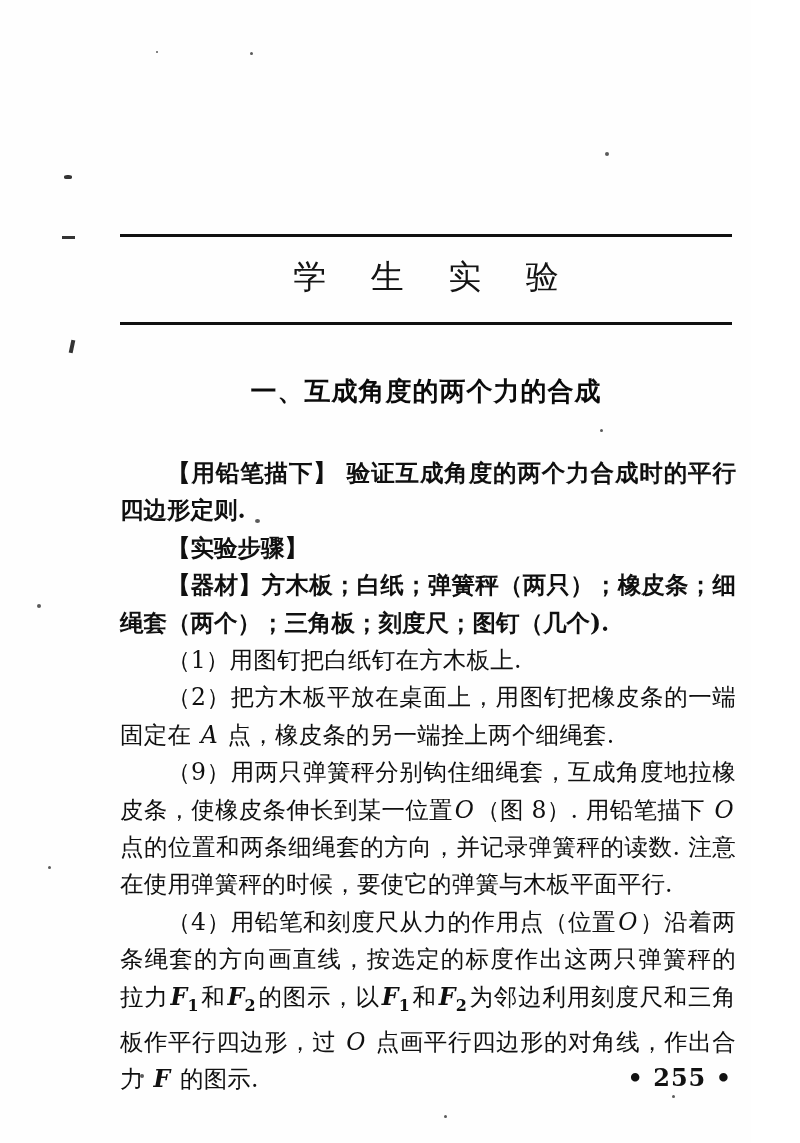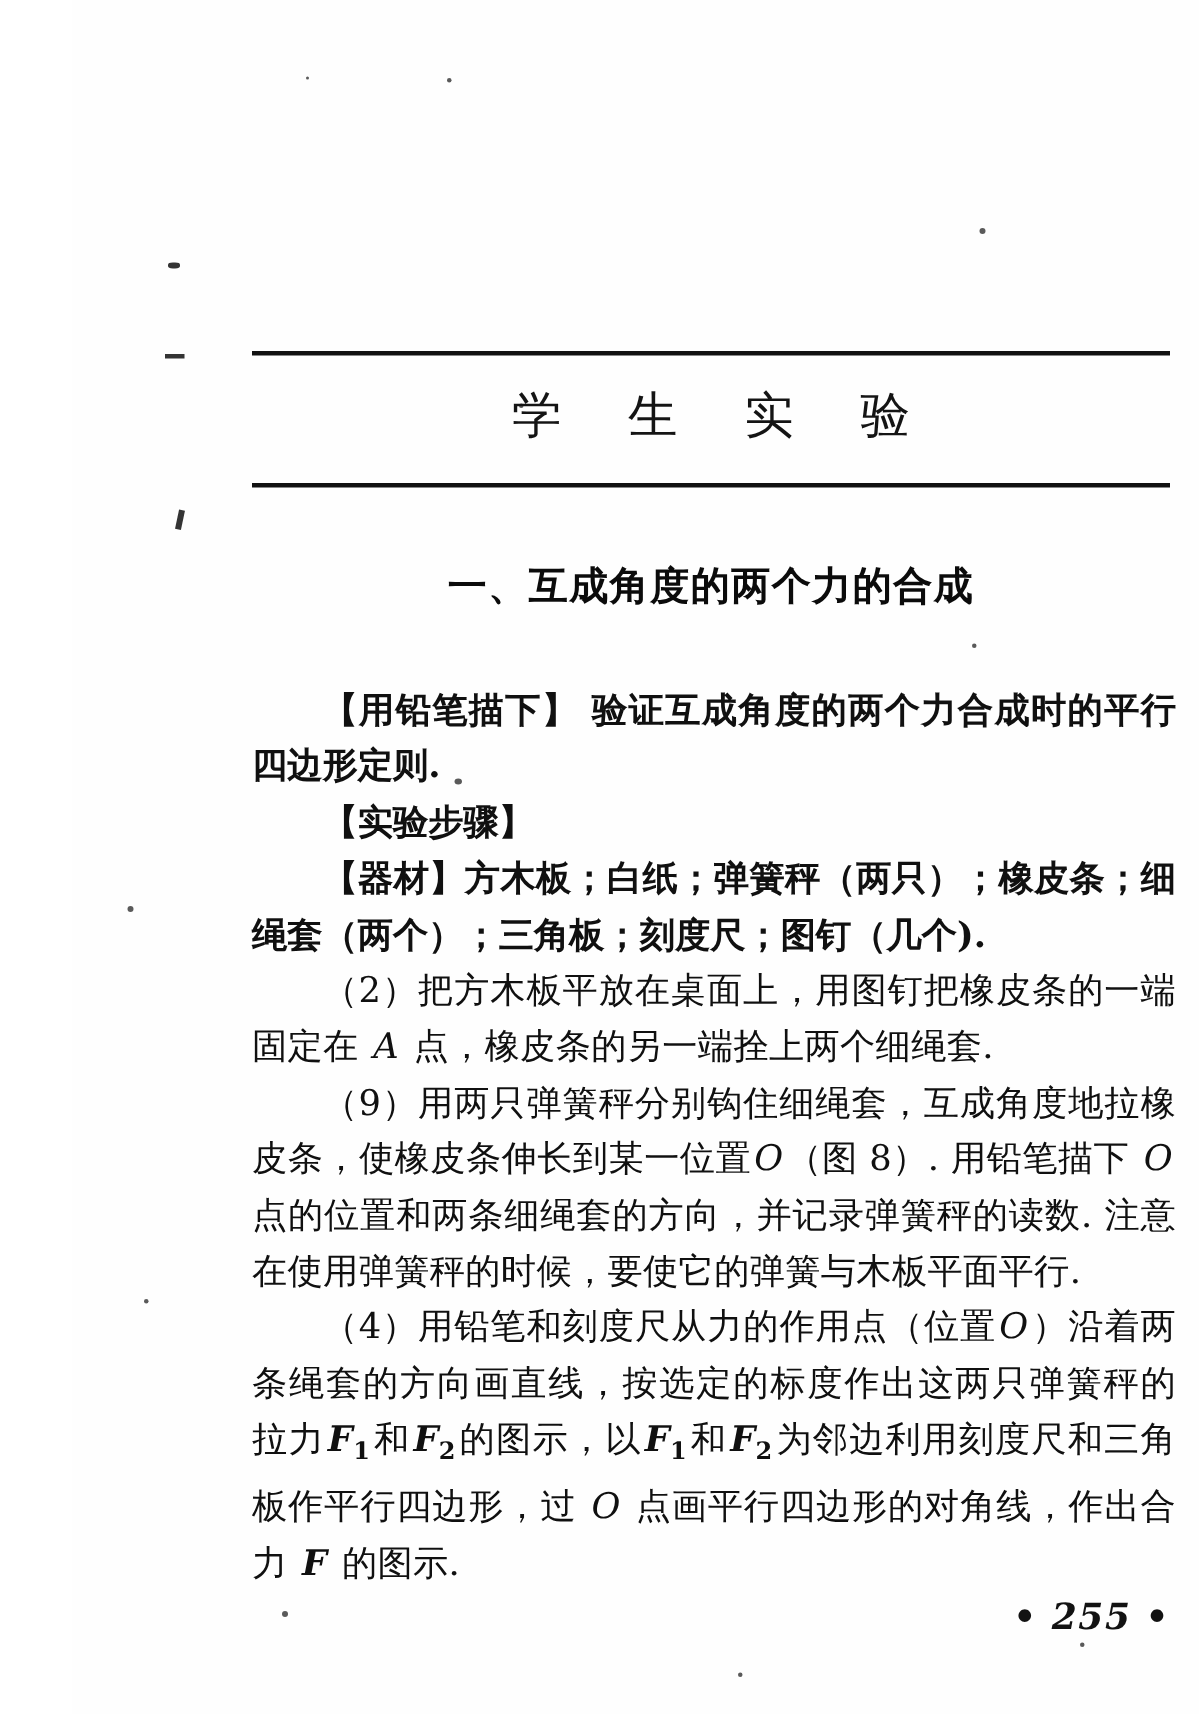--- a/index.html
+++ b/index.html
@@ -9,21 +9,20 @@
   }
 
   .page {
     position: relative;
     width: 751px;
     height: 1143px;
     background: #fefefe;
     overflow: hidden;
     font-family: "DejaVu Serif", "Liberation Serif", serif;
     color: #0d0d0d;
-    margin-left: 48px;
   }
 
   
   .speck {
     position: absolute;
     background: #1a1a1a;
     border-radius: 50%;
     opacity: .72;
   }
   .speck-dash {
@@ -119,21 +118,20 @@
   }
 
   
   .page-number {
     position: absolute;
     top: 1063px;
     left: 0;
     width: 732px;
     text-align: right;
     font-size: 24px;
-    font-style: italic;
     font-weight: 700;
     letter-spacing: 1px;
     color: #121212;
   }
 </style>
 </head>
 <body>
 
 <div class="page">
 
@@ -162,20 +160,21 @@
   <div class="section-heading">一、互成角度的两个力的合成</div>
 
   <div class="body-block">
 
     <p class="para indent bold">【用铅笔描下】 验证互成角度的两个力合成时的平行四边形定则.</p>
 
     <p class="para indent bold">【实验步骤】</p>
 
     <p class="para indent bold">【器材】方木板；白纸；弹簧秤（两只）；橡皮条；细绳套（两个）；三角板；刻度尺；图钉（几个).</p>
 
+    <p class="para indent">（1）用图钉把白纸钉在方木板上.</p>
 
     <p class="para indent"><span>（2）把方木板平放在桌面上，用图钉把橡皮条的一端固定在 </span><span class="var">A</span><span> 点，橡皮条的另一端拴上两个细绳套.</span></p>
 
     <p class="para indent"><span>（9）用两只弹簧秤分别钩住细绳套，互成角度地拉橡皮条，使橡皮条伸长到某一位置</span><span class="var">O</span><span>（图 8）. 用铅笔描下 </span><span class="var">O</span><span> 点的位置和两条细绳套的方向，并记录弹簧秤的读数. 注意在使用弹簧秤的时候，要使它的弹簧与木板平面平行.</span></p>
 
     <p class="para indent"><span>（4）用铅笔和刻度尺从力的作用点（位置</span><span class="var">O</span><span>）沿着两条绳套的方向画直线，按选定的标度作出这两只弹簧秤的拉力</span><span class="var-b"><span>F</span><sub>1</sub></span><span>和</span><span class="var-b"><span>F</span><sub>2</sub></span><span>的图示，以</span><span class="var-b"><span>F</span><sub>1</sub></span><span>和</span><span class="var-b"><span>F</span><sub>2</sub></span><span>为邻边利用刻度尺和三角板作平行四边形，过 </span><span class="var">O</span><span> 点画平行四边形的对角线，作出合力 </span><span class="var-b">F</span><span> 的图示.</span></p>
 
   </div>
 
   <div class="page-number">• 255 •</div>

